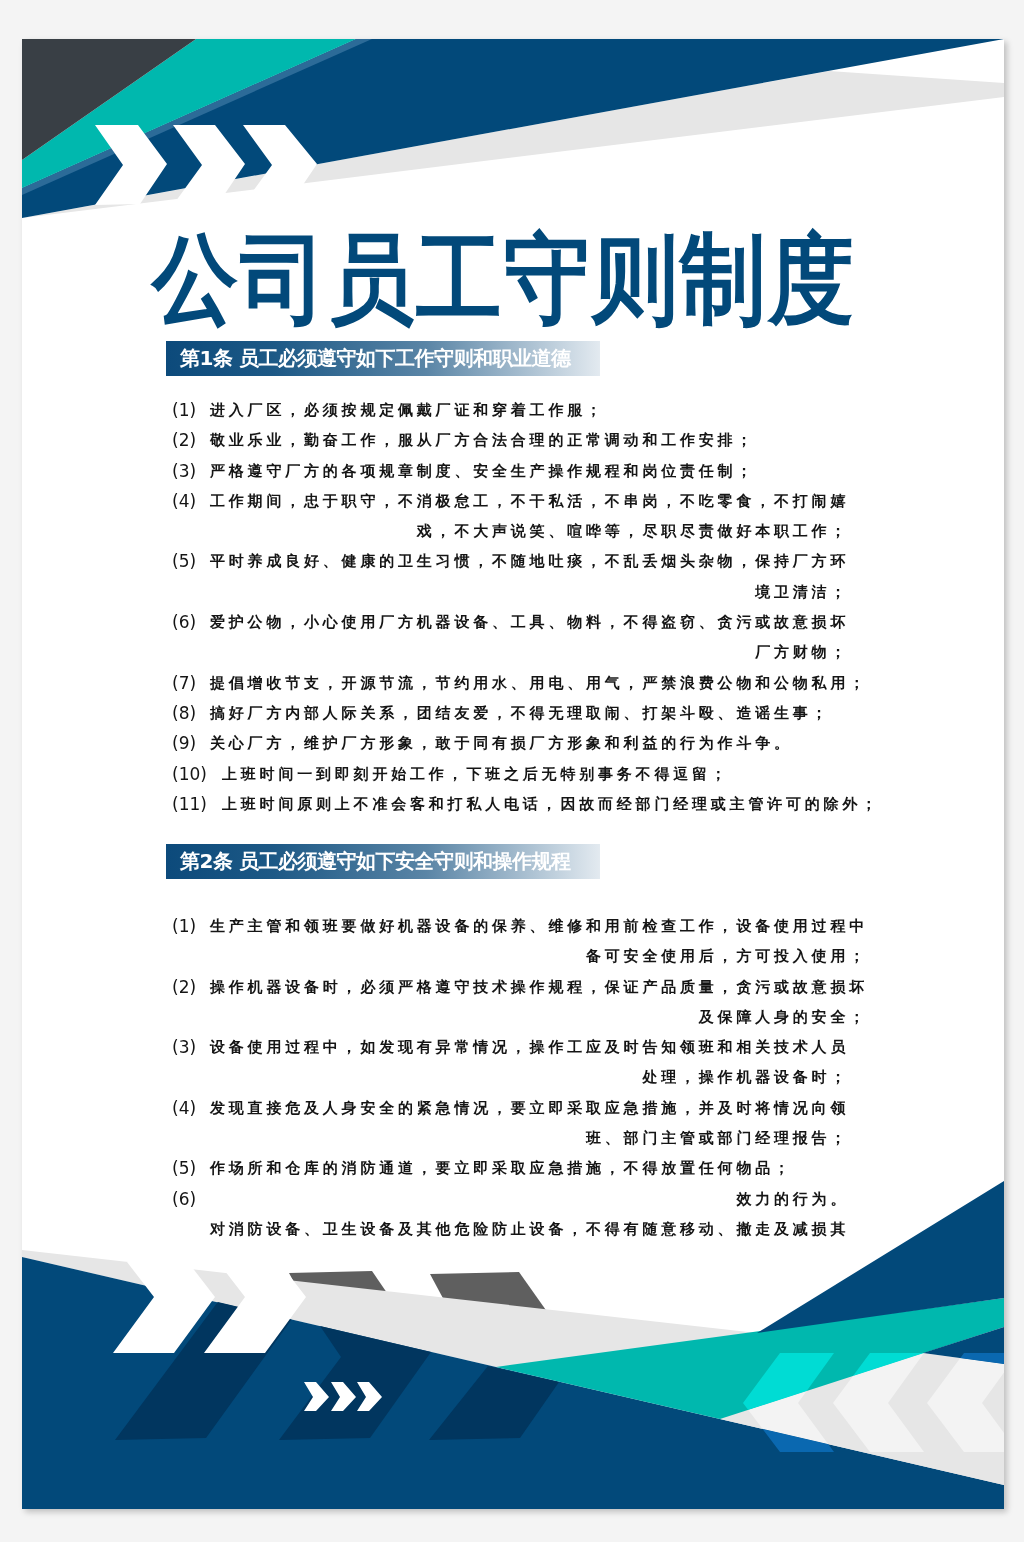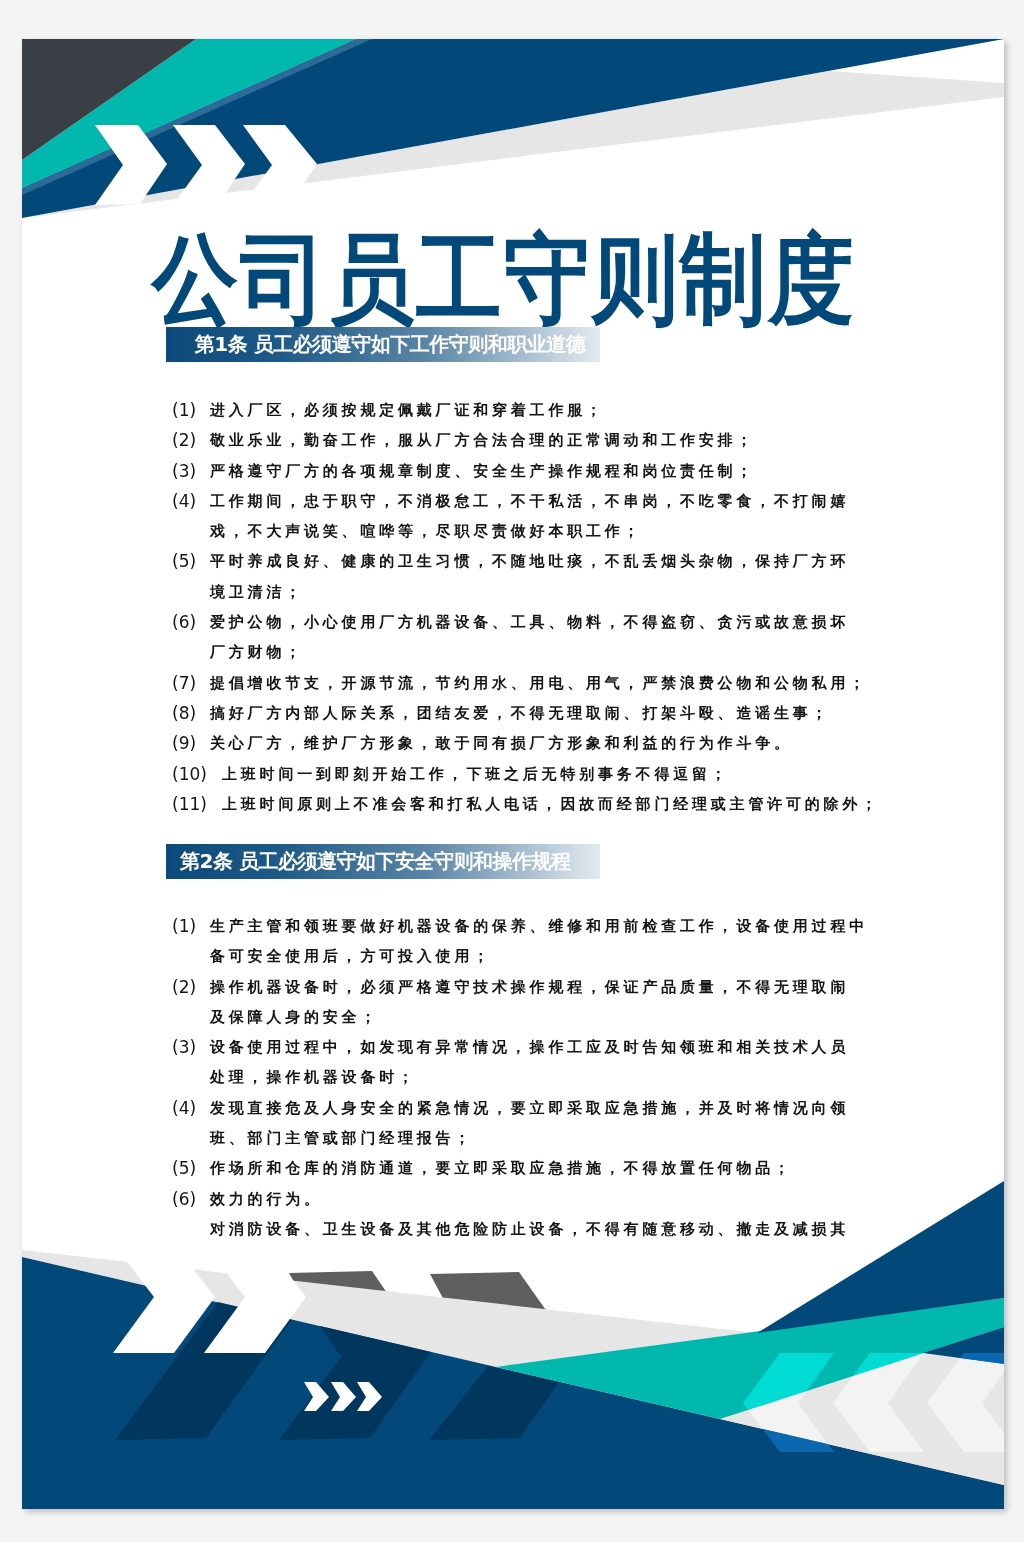--- a/index.html
+++ b/index.html
@@ -26,21 +26,21 @@
     position: absolute; left: 166px; width: 434px; height: 35px;
     box-sizing: border-box; padding-left: 14px;
     background: linear-gradient(90deg, #0c4a7b 0%, #1d5986 25%, #5a85a6 60%, #e3eaf0 100%);
     color: #ffffff; font-size: 20px; font-weight: bold; line-height: 35px;
     letter-spacing: -0.5px; white-space: nowrap;
   }
   .list { position: absolute; left: 172px; line-height: 30.3px; color: #151515; }
   .item { display: flex; }
   .num { flex: none; width: 38px; font-size: 17px; }
   .num.wide { width: 50px; }
-  .txt { display: block; }
+  .txt { display: block; text-align: right; }
   .line { display: block; font-size: 15px; font-weight: bold; letter-spacing: 3.8px; white-space: nowrap; }
 </style>
 </head>
 <body>
 
 <div class="poster"></div>
 
 <svg class="deco" viewBox="0 0 1024 1542">
   <defs>
     <clipPath id="clipWedge">
@@ -100,21 +100,21 @@
   </g>
   <g fill="#ffffff">
     <polygon points="304,1382 316,1382 329,1397 316,1411 304,1411 313,1397"></polygon>
     <polygon points="331,1382 343,1382 356,1397 343,1411 331,1411 340,1397"></polygon>
     <polygon points="357,1382 369,1382 382,1397 369,1411 357,1411 366,1397"></polygon>
   </g>
 </svg>
 
 <div class="title">公司员工守则制度</div>
 
-<div class="sec-head" style="top:327px;text-align:center;">第1条  员工必须遵守如下工作守则和职业道德</div>
+<div class="sec-head" style="top:341px;">第1条  员工必须遵守如下工作守则和职业道德</div>
 
 <div class="list" style="top:395px;">
   <div class="item">
     <span class="num">(1)</span>
     <div class="txt">
         <span class="line">进入厂区，必须按规定佩戴厂证和穿着工作服；</span>
       </div>
   </div>
   <div class="item">
     <span class="num">(2)</span>
@@ -187,21 +187,21 @@
   <div class="item">
     <span class="num">(1)</span>
     <div class="txt">
       <span class="line">生产主管和领班要做好机器设备的保养、维修和用前检查工作，设备使用过程中</span>
       <span class="line">备可安全使用后，方可投入使用；</span>
     </div>
   </div>
   <div class="item">
     <span class="num">(2)</span>
     <div class="txt">
-      <span class="line">操作机器设备时，必须严格遵守技术操作规程，保证产品质量，不得无理取闹</span>
+      <span class="line">操作机器设备时，必须严格遵守技术操作规程，保证产品质量，贪污或故意损坏</span>
       <span class="line">及保障人身的安全；</span>
     </div>
   </div>
   <div class="item">
     <span class="num">(3)</span>
     <div class="txt">
       <span class="line">设备使用过程中，如发现有异常情况，操作工应及时告知领班和相关技术人员</span>
       <span class="line">处理，操作机器设备时；</span>
     </div>
   </div>

